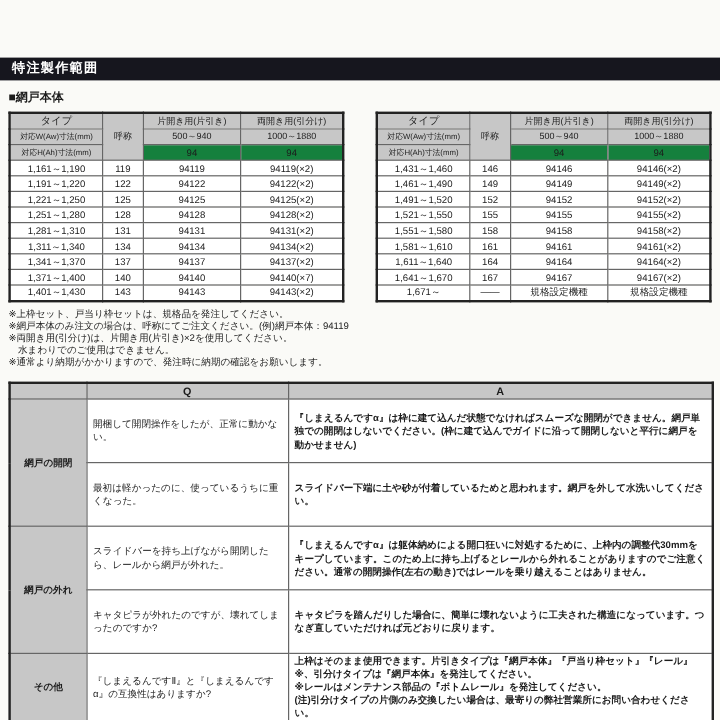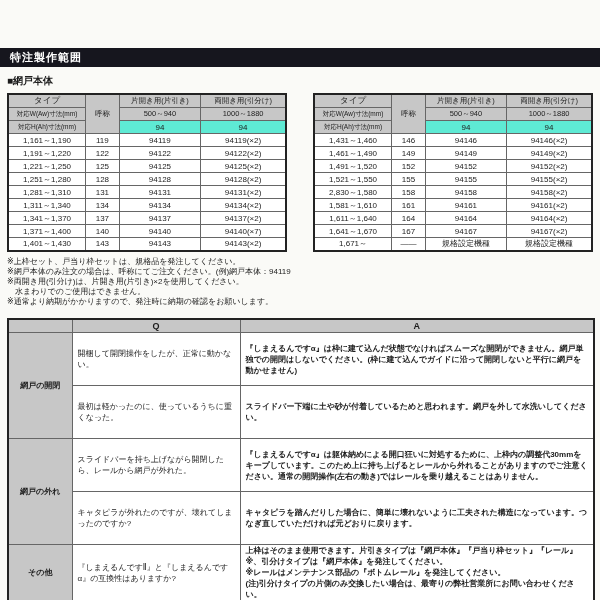--- a/index.html
+++ b/index.html
@@ -40,21 +40,21 @@
     white-space: nowrap;
   }
   table.spec th {
     background: #c7c7c7;
     font-weight: normal;
     font-size: 7.5px;
     height: 13px;
   }
   table.spec th.h-type { font-size: 8.5px; }
   table.spec th.h-dim { font-size: 6.5px; }
-  table.spec th.h-series { background: #5eead4; font-size: 8px; }
+  table.spec th.h-series { background: #15803d; font-size: 8px; }
   table.spec td {
     background: #ffffff;
     font-size: 8px;
     height: 13px;
   }
 
   .notes { margin-top: 5px; }
   .note-line { font-size: 8px; line-height: 10px; }
 
   table.qa {
@@ -238,21 +238,21 @@
               <td>94152</td>
               <td>94152(×2)</td>
             </tr>
             <tr>
               <td>1,521～1,550</td>
               <td>155</td>
               <td>94155</td>
               <td>94155(×2)</td>
             </tr>
             <tr>
-              <td>2,830～1,580</td>
+              <td>1,551～1,580</td>
               <td>158</td>
               <td>94158</td>
               <td>94158(×2)</td>
             </tr>
             <tr>
               <td>1,581～1,610</td>
               <td>161</td>
               <td>94161</td>
               <td>94161(×2)</td>
             </tr>

